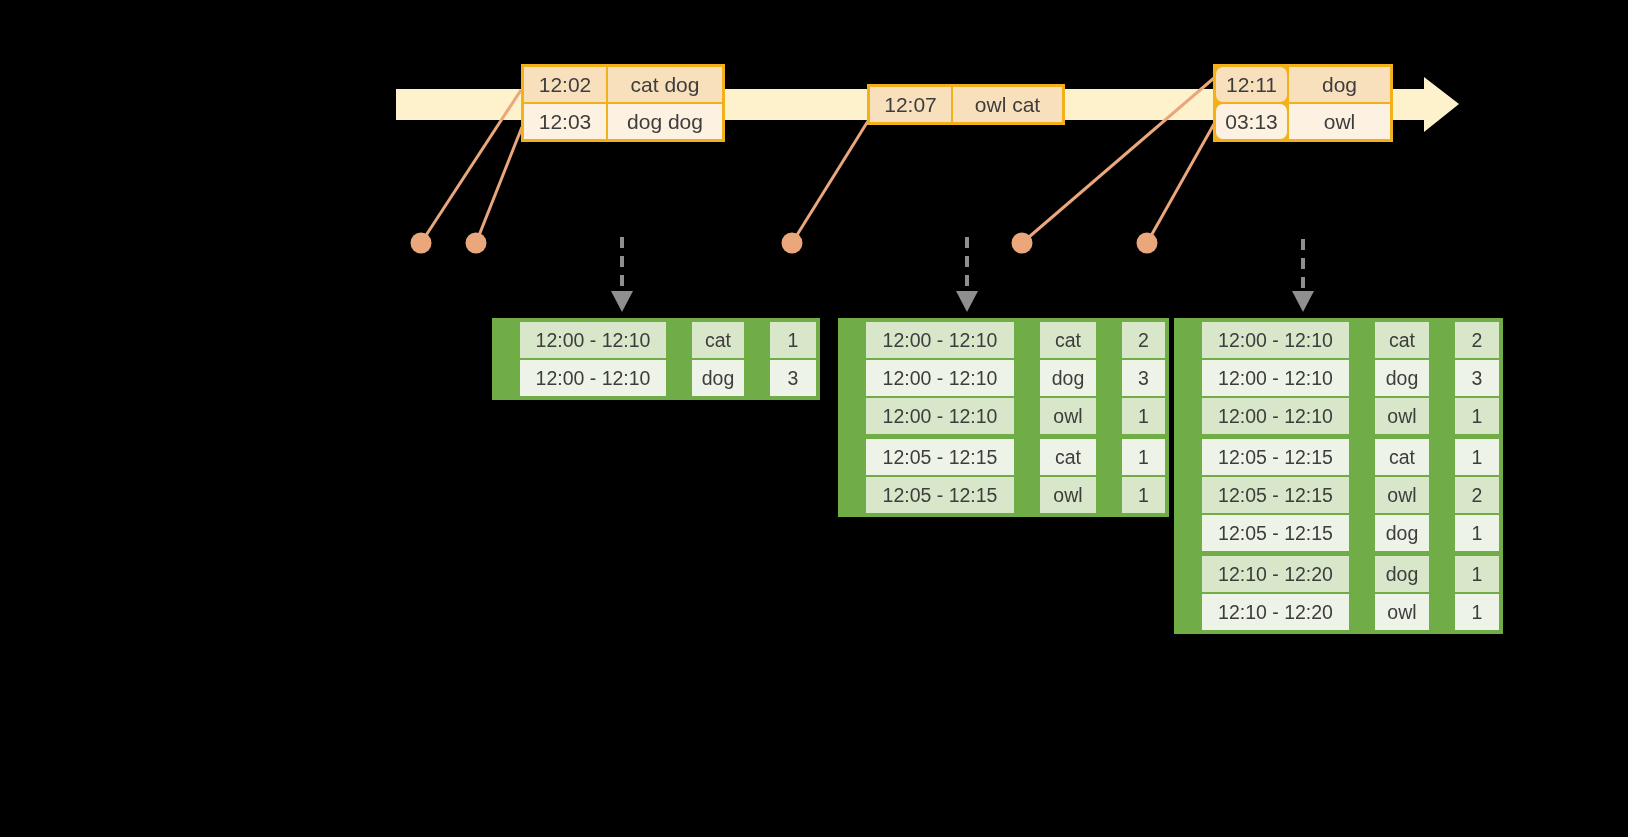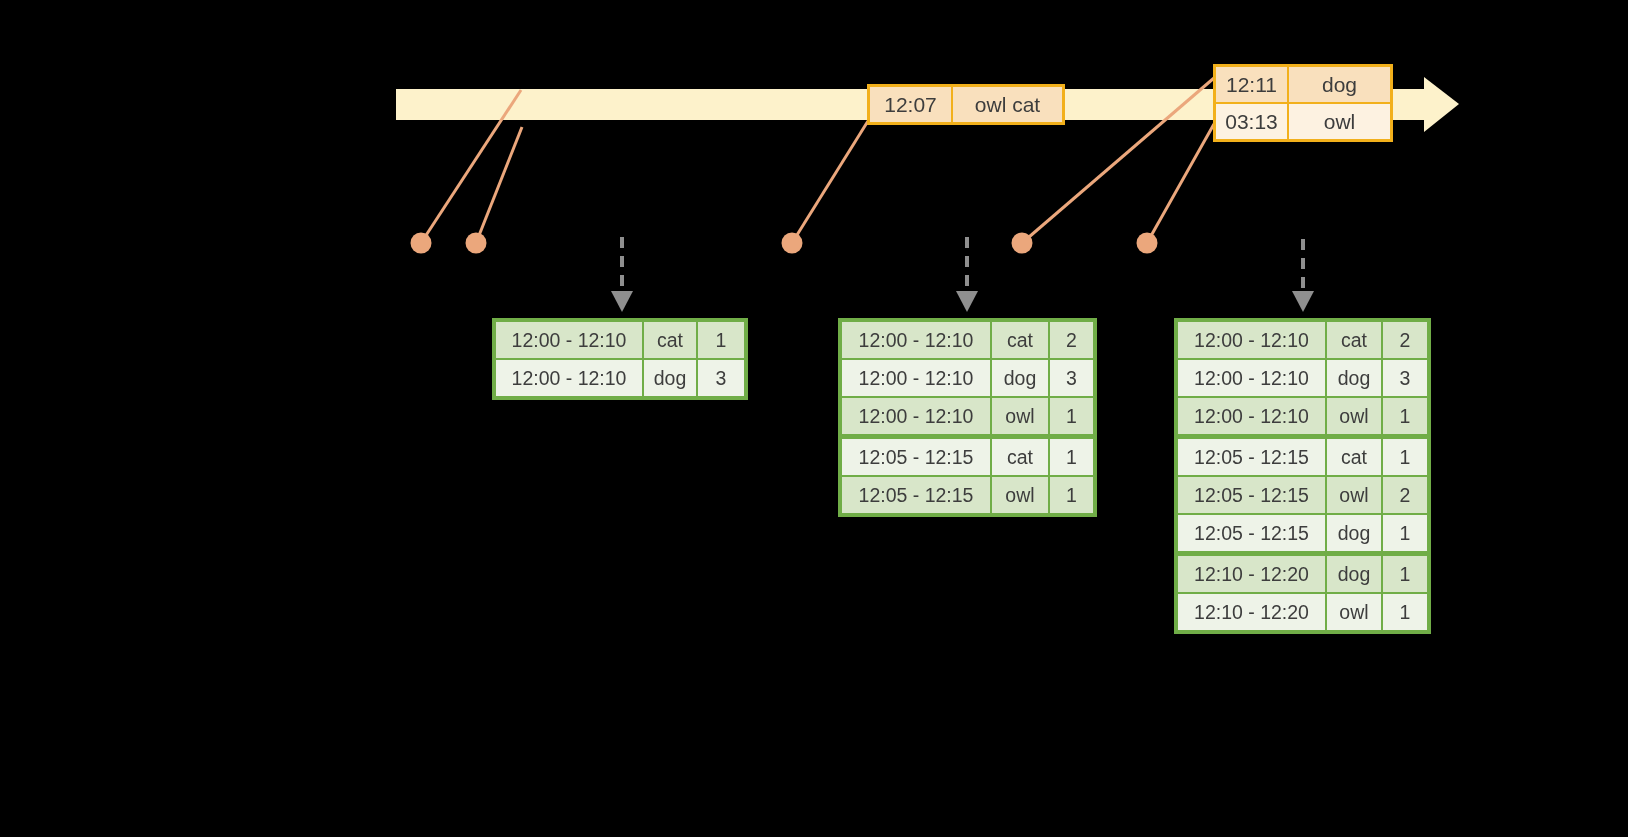--- a/index.html
+++ b/index.html
@@ -16,32 +16,32 @@
   }
   .erow{display:flex;gap:2px;}
   .ecell{
     height:35px;line-height:35px;text-align:center;
     font-size:21px;color:#3d3d3d;white-space:nowrap;overflow:hidden;
   }
   .erow:nth-of-type(odd)  .ecell{background:#f9e0bd;}
   .erow:nth-of-type(even) .ecell{background:#fdf2e1;}
   .ebox1{left:521px;top:64px;}  .ebox1 .time{width:82px;} .ebox1 .words{width:114px;}
   .ebox2{left:867px;top:84px;}  .ebox2 .time{width:81px;} .ebox2 .words{width:109px;}
-  .ebox3{left:1213px;top:64px;} .ebox3 .time{width:71px;} .ebox3 .words{width:101px;}
+  .ebox3{left:1213px;top:64px;} .ebox3 .time{width:71px;border-radius:7px;} .ebox3 .words{width:101px;}
 
   
   .rtable{
     position:absolute;background:#70ad47;padding:4px;
     display:flex;flex-direction:column;gap:2px;box-sizing:content-box;
   }
   .trow{display:flex;gap:2px;}
   .trow.group-start{margin-top:3px;}
   .tcell{
     height:36px;line-height:36px;text-align:center;
-    font-size:19.5px;color:#3d3d3d;white-space:nowrap;overflow:hidden;
+    font-size:19.5px;color:#3d3d3d;white-space:nowrap;overflow:hidden;margin-left:24px;
   }
   .trow:nth-of-type(odd)  .tcell{background:#d8e6c9;}
   .trow:nth-of-type(even) .tcell{background:#eef3e8;}
   .rtable1{left:492px; top:318px;} .rtable1 .window{width:146px;} .rtable1 .word{width:52px;} .rtable1 .count{width:46px;}
   .rtable2{left:838px; top:318px;} .rtable2 .window{width:148px;} .rtable2 .word{width:56px;} .rtable2 .count{width:43px;}
   .rtable3{left:1174px;top:318px;} .rtable3 .window{width:147px;} .rtable3 .word{width:54px;} .rtable3 .count{width:44px;}
 </style>
 </head>
 <body>
 
@@ -73,20 +73,31 @@
       <line x1="967" y1="237" x2="967" y2="293"></line>
       <line x1="1303" y1="239" x2="1303" y2="293"></line>
     </g>
     <g fill="#8f8f8f">
       <polygon points="611,291 633,291 622,312"></polygon>
       <polygon points="956,291 978,291 967,312"></polygon>
       <polygon points="1292,291 1314,291 1303,312"></polygon>
     </g>
   </svg>
 
+  <div class="ebox ebox1">
+
+  <div class="erow">
+        <div class="ecell time">12:02</div>
+        <div class="ecell words">cat dog</div>
+      </div>
+      <div class="erow">
+        <div class="ecell time">12:03</div>
+        <div class="ecell words">dog dog</div>
+      </div>
+    </div>
 
   <div class="ebox ebox2">
 
   <div class="erow">
         <div class="ecell time">12:07</div>
         <div class="ecell words">owl cat</div>
       </div>
     </div>
 
   <div class="ebox ebox3">

